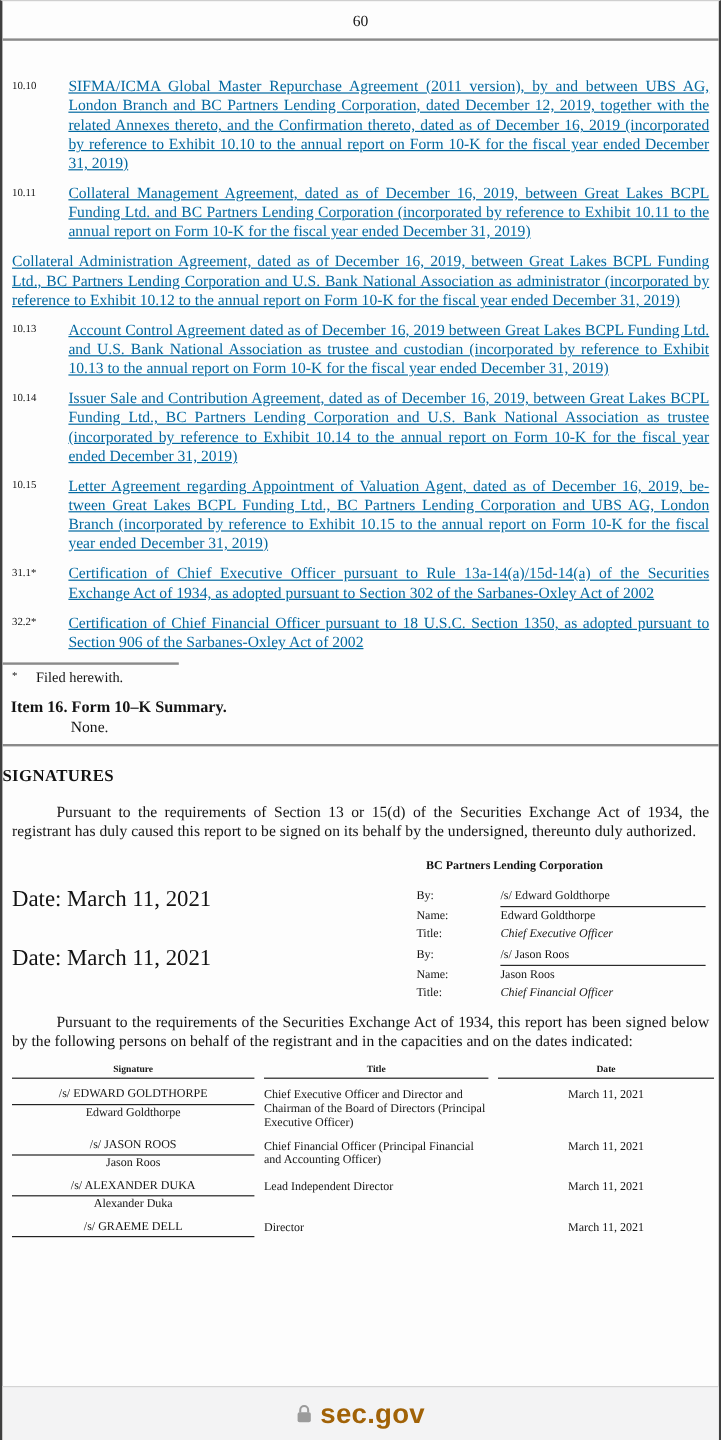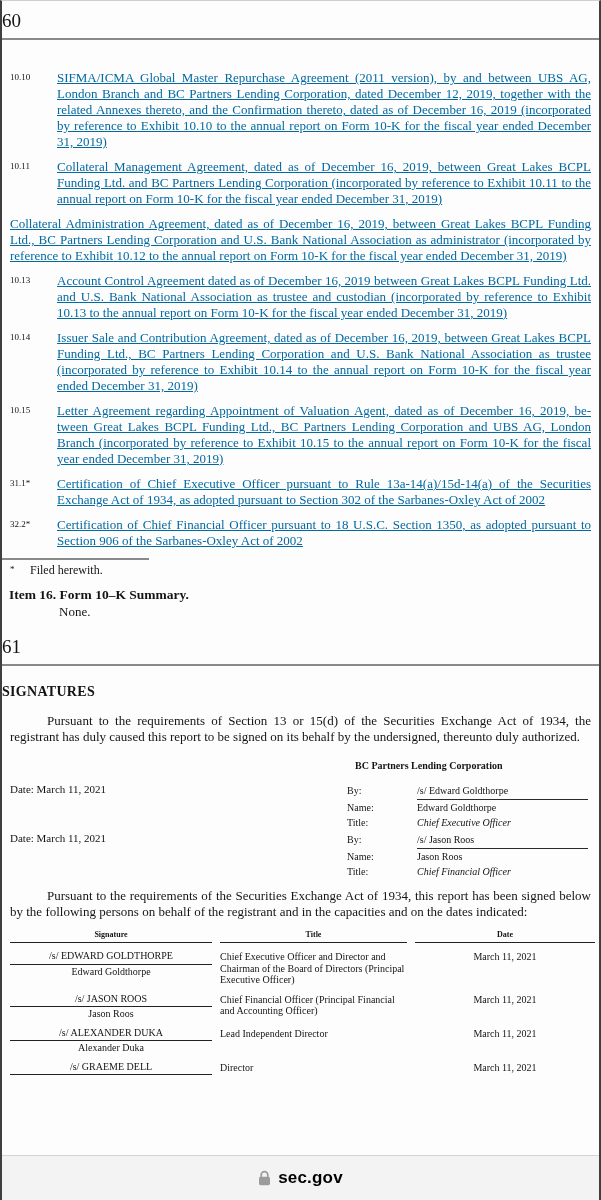--- a/index.html
+++ b/index.html
@@ -3,59 +3,59 @@
 <meta charset="utf-8">
 <style>
   html,body { margin:0; padding:0; background:#e9e9e9; }
   .screen {
     width:601px; height:1200px; box-sizing:border-box;
     border-left:2px solid #3f3f3f; border-right:2px solid #3f3f3f; border-top:1px solid #cfcfcf;
     background:#fdfdfd; display:flex; flex-direction:column; overflow:hidden;
     font-family:"Liberation Serif", serif; color:#141414;
   }
   .doc { flex:1 1 auto; overflow:hidden; }
-  .pnum { font-size:19px; padding-top:9px; }
+  .pnum { text-align:center; font-size:13px; padding-top:9px; }
   .pnum.p61 { padding-top:16px; }
   .prule { border:none; border-top:2px solid #8a8a8a; margin:6px 0 0 0; }
   .exhibits { margin-top:30px; padding:0 8px; }
   .ex { display:flex; margin-bottom:9px;justify-content:space-between; }
   .exnum { flex:0 0 47px; width:47px; font-size:9px; padding-top:2px; }
   .exlink { flex:1; font-size:13px; line-height:16px; text-align:justify;
             color:#0369a1; text-decoration:underline; cursor:pointer; }
   .fnrule { width:147px; border-top:2px solid #8a8a8a; margin-top:4px; }
   .fn { font-size:12px; padding-left:8px; margin-top:3px; }
   .fnsym { display:inline-block; width:20px; font-size:9px; vertical-align:2px; }
   .item16 { font-weight:bold; font-size:13.5px; padding-left:7px; margin-top:9px; }
   .none { font-size:13px; padding-left:57px; margin-top:1px; }
   .sigs { text-align:left; font-size:14px; font-weight:bold; margin:18px 0 0 0; letter-spacing:.3px; }
   .para { font-size:13px; line-height:16px; text-align:justify; text-indent:37px; margin:13px 8px 0 8px; }
   .para.p2 { margin-top:9px; }
   .company { font-size:10px; font-weight:bold; margin:15px 11px 0 353px; }
   .officer { display:flex; margin-top:12px; }
   .officer + .officer { margin-top:2px; }
-  .odate { flex:0 0 345px; width:345px; box-sizing:border-box; padding-left:8px; font-size:11px; }
+  .odate { flex:0 0 345px; width:345px; box-sizing:border-box; padding-left:8px; font-size:19px; }
   .ofields { flex:1; margin-right:11px; font-size:10px; }
   .frow { display:flex; line-height:15px;gap:44px; }
   .flabel { flex:0 0 26px; width:26px; }
   .bval { flex:1; border-bottom:1.5px solid #2a2a2a; padding-bottom:1px; }
   .ital { font-style:italic; }
   .sigtable { margin:10px 4px 0 8px; }
   .thead, .trow { display:grid; grid-template-columns:202px 187px 180px; column-gap:8px; }
   .th { font-size:8px; font-weight:bold; text-align:center;
         border-bottom:1.5px solid #222; padding-bottom:3px; }
   .trow { margin-top:4px; font-size:10px; line-height:11.5px; }
   .tc1 { text-align:center; }
   .tsig { border-bottom:1.5px solid #222; padding:3px 0 2px 0; }
   .tname { padding-top:1px; }
   .tc2 { padding-top:4px; }
   .tc3 { text-align:center; padding-top:4px; }
   .bar { flex:0 0 44px; background:#f3f3f4; border-top:1px solid #d4d4d4;
          display:flex; align-items:center; justify-content:center; gap:7px;
          font-family:"Liberation Sans", sans-serif; cursor:pointer; }
-  .site { font-size:17px; font-weight:bold; color:#000000; letter-spacing:.2px; }
+  .site { font-size:23px; font-weight:bold; color:#a16207; letter-spacing:.2px; }
   .lock { display:inline-flex; }
 </style>
 </head>
 <body>
 
 <div class="screen">
   <div class="doc">
 
     <section>
       <div class="pnum">60</div>
@@ -97,21 +97,20 @@
 
       <div class="fnrule"></div>
       <div class="fn">
         <span class="fnsym">*</span><span>Filed herewith.</span>
       </div>
       <div class="item16">Item 16. Form 10–K Summary.</div>
       <div class="none">None.</div>
     </section>
 
     <section>
-      <div class="pnum p61">61</div>
       <div class="prule"></div>
 
       <h2 class="sigs">SIGNATURES</h2>
       <p class="para">Pursuant to the requirements of Section 13 or 15(d) of the Securities Exchange Act of 1934, the registrant has duly caused this report to be signed on its behalf by the undersigned, thereunto duly authorized.</p>
 
       <div class="company">BC Partners Lending Corporation</div>
 
       <div class="officer">
         <div class="odate">Date: March 11, 2021</div>
         <div class="ofields">

